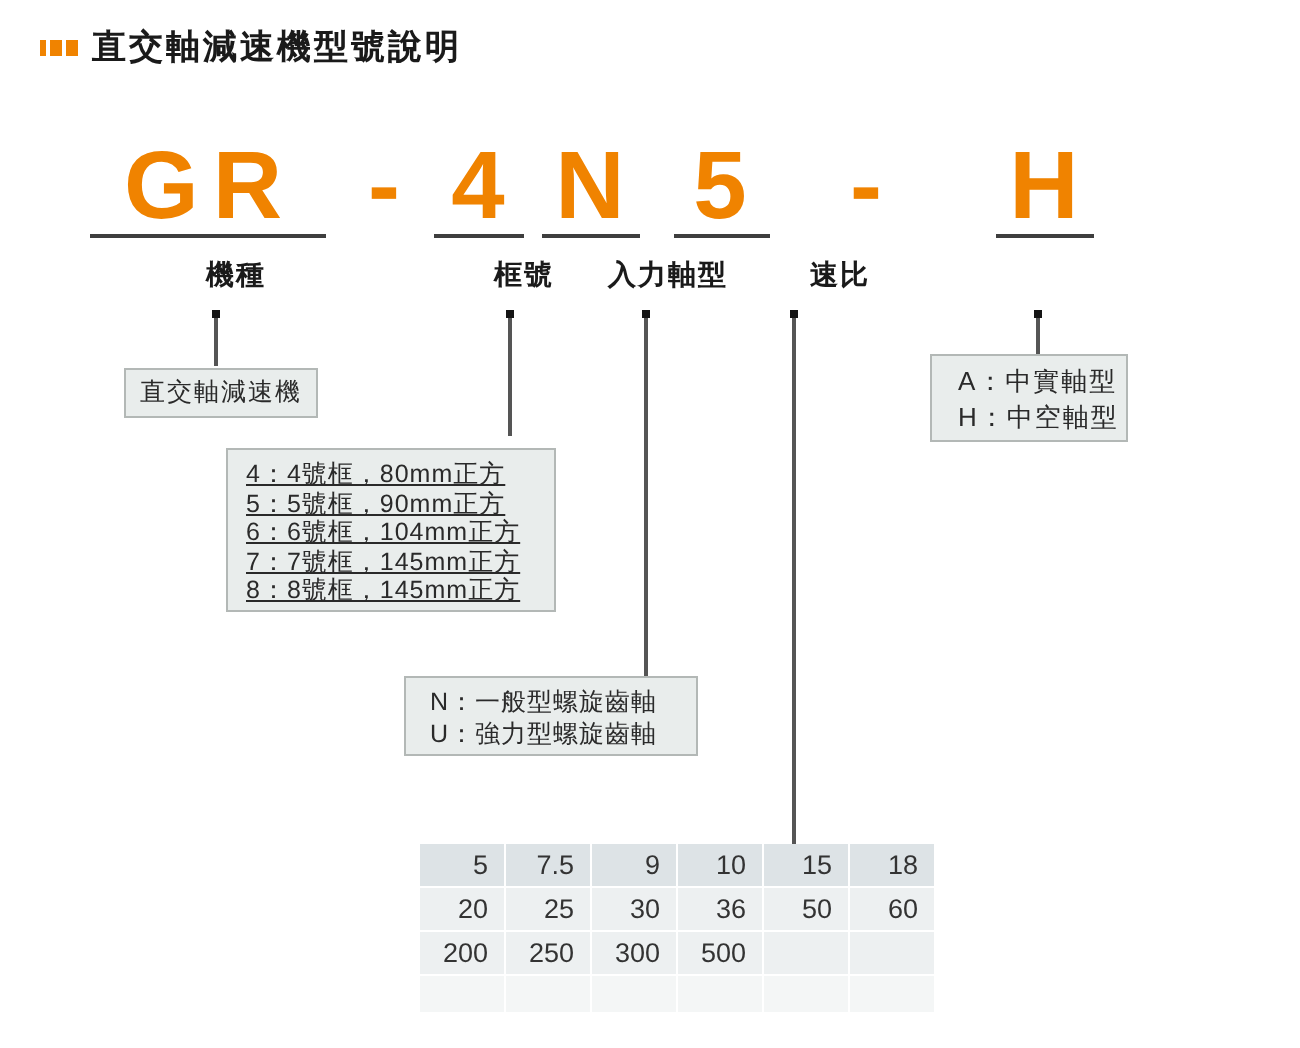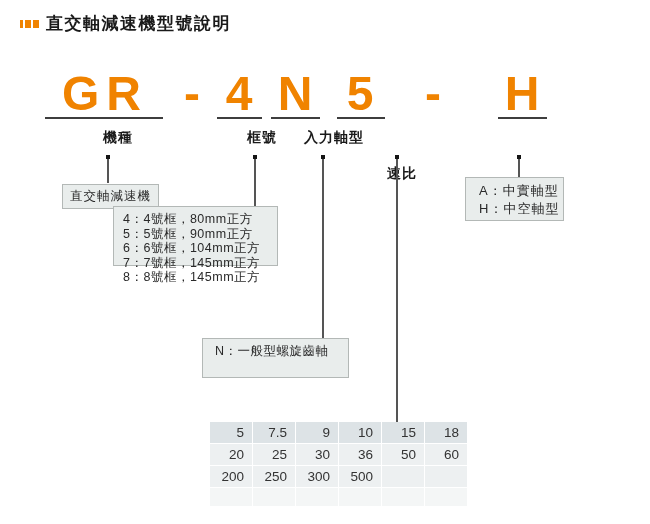--- a/index.html
+++ b/index.html
@@ -36,38 +36,38 @@
   .u2{left:217px;width:45px;}
   .u3{left:271px;width:49px;}
   .u4{left:337px;width:48px;}
   .u5{left:498px;width:49px;}
 
   
   .lbl{position:absolute;top:129px;font-size:14px;font-weight:bold;text-align:right;letter-spacing:1px;}
   .lbl-machine{left:73px;width:60px;}
   .lbl-frame{left:217px;width:60px;}
   .lbl-input{left:290px;width:74px;}
-  .lbl-ratio{left:357px;width:60px;margin-top:36px;}
+  .lbl-ratio{left:375px;width:60px;}
   .lbl-output{left:458px;width:80px;}
 
   
   .vline{position:absolute;width:2px;background:var(--connector);}
   .vdot{position:absolute;width:4px;height:4px;background:#151515;top:155px;}
   .vl1{left:107px;top:159px;height:24px;} .vd1{left:106px;}
   .vl2{left:254px;top:159px;height:59px;} .vd2{left:253px;}
   .vl3{left:322px;top:159px;height:179px;} .vd3{left:321px;}
   .vl4{left:396px;top:159px;height:263px;} .vd4{left:395px;}
   .vl5{left:518px;top:159px;height:18px;} .vd5{left:517px;}
 
   
   .cbox{position:absolute;background:var(--box-bg);border:1px solid var(--box-border);
         box-sizing:border-box;font-size:12.5px;color:#2a2a2a;letter-spacing:0.5px;}
   .box-machine{left:62px;top:184px;width:97px;height:25px;
                display:flex;align-items:center;justify-content:center;letter-spacing:1px;}
-  .box-frame{left:113px;top:206px;width:165px;height:60px;padding:5px 0 0 9px;line-height:14.5px;}
+  .box-frame{left:113px;top:224px;width:165px;height:82px;padding:5px 0 0 9px;line-height:14.5px;text-decoration:underline;}
   .box-input{left:202px;top:338px;width:147px;height:40px;padding:4px 0 0 12px;line-height:16px;}
   .box-output{left:465px;top:177px;width:99px;height:44px;padding:4px 0 0 13px;
               line-height:18px;font-size:13px;letter-spacing:1px;}
 
   
   .rtable{position:absolute;left:210px;top:422px;}
   .rrow{display:flex;margin-bottom:1px;}
   .rcell{width:42px;height:21px;margin-right:1px;box-sizing:border-box;
          text-align:right;padding-right:8px;font-size:13.5px;line-height:21px;color:#333;}
   .rrow-dark  .rcell{background:var(--row-dark);}
@@ -125,20 +125,21 @@
   <div class="cbox box-frame">
     <div>4：4號框，80mm正方</div>
     <div>5：5號框，90mm正方</div>
     <div>6：6號框，104mm正方</div>
     <div>7：7號框，145mm正方</div>
     <div>8：8號框，145mm正方</div>
   </div>
 
   <div class="cbox box-input">
     <div>N：一般型螺旋齒軸</div>
+    <div>U：強力型螺旋齒軸</div>
   </div>
 
   <div class="cbox box-output">
     <div>A：中實軸型</div>
     <div>H：中空軸型</div>
   </div>
 
   <div class="rtable">
     <div class="rrow rrow-dark">
       <div class="rcell">5</div>

